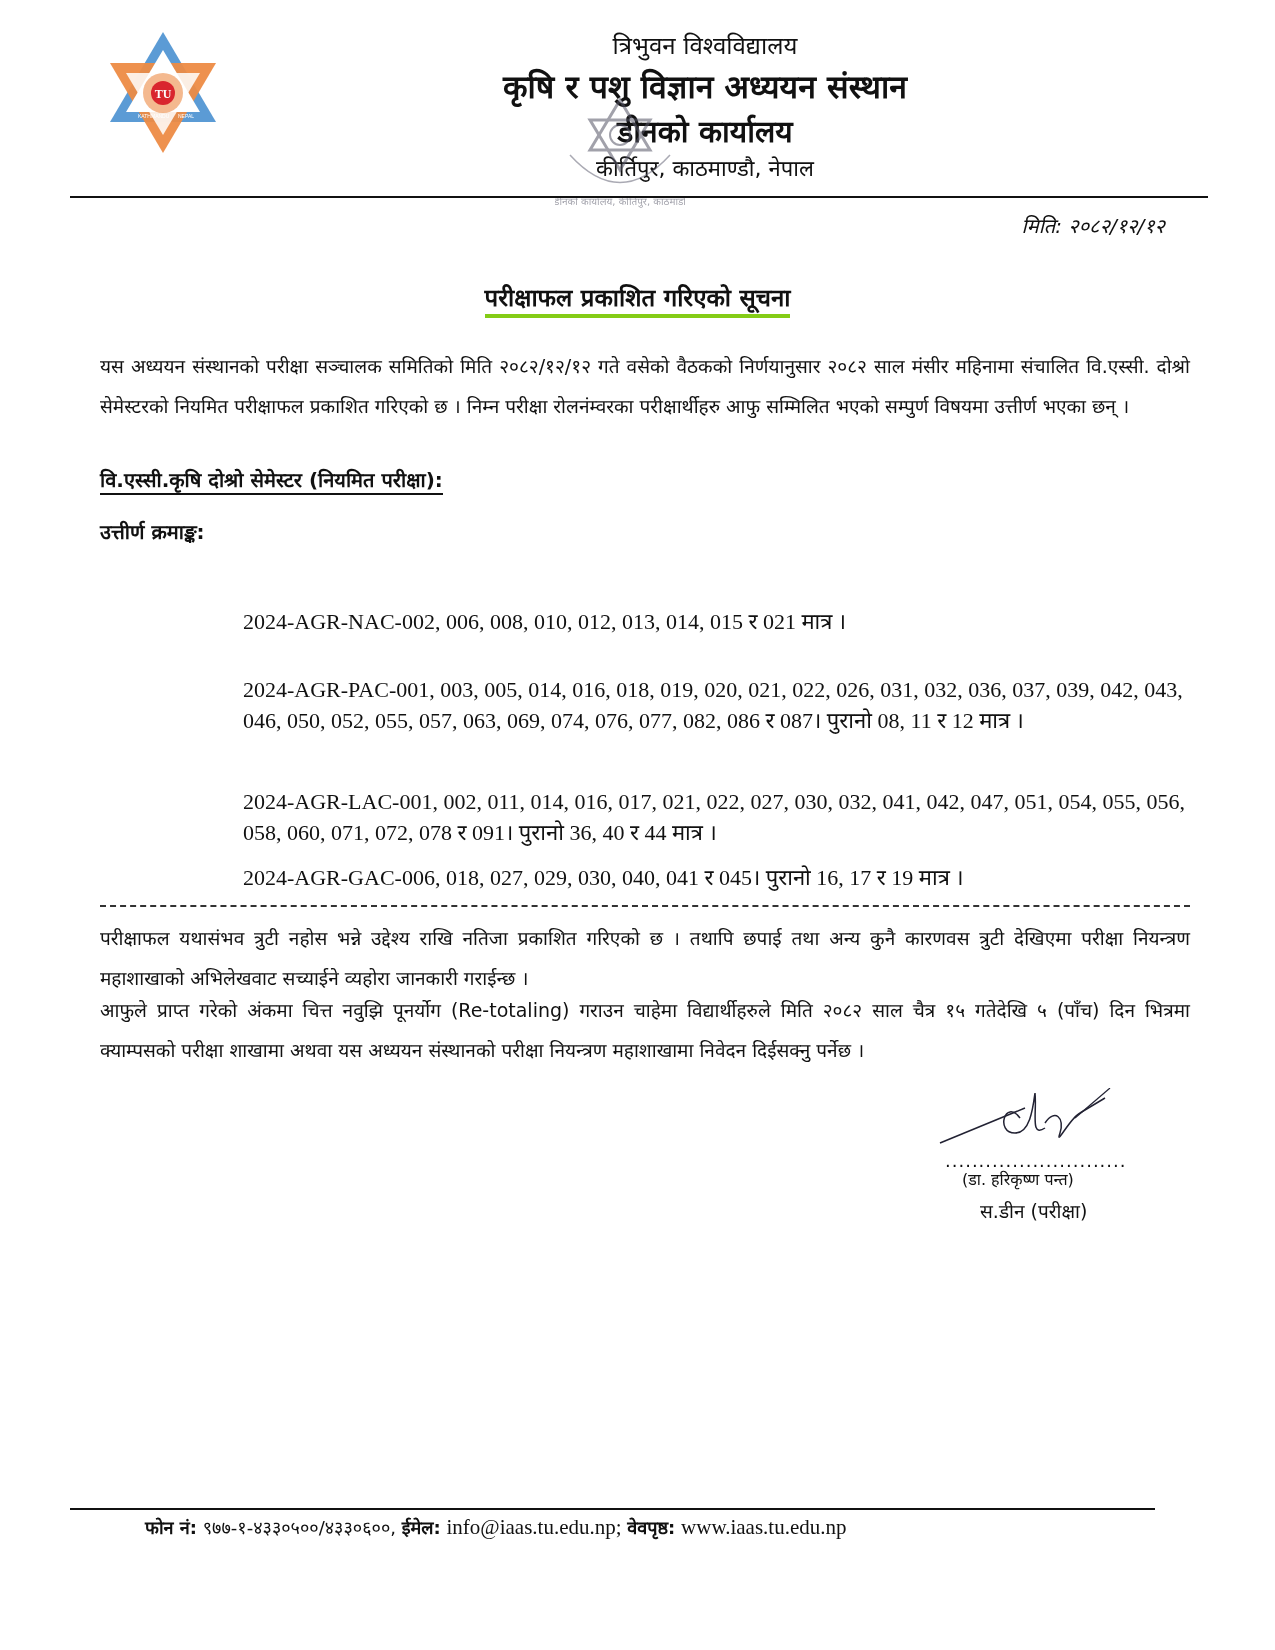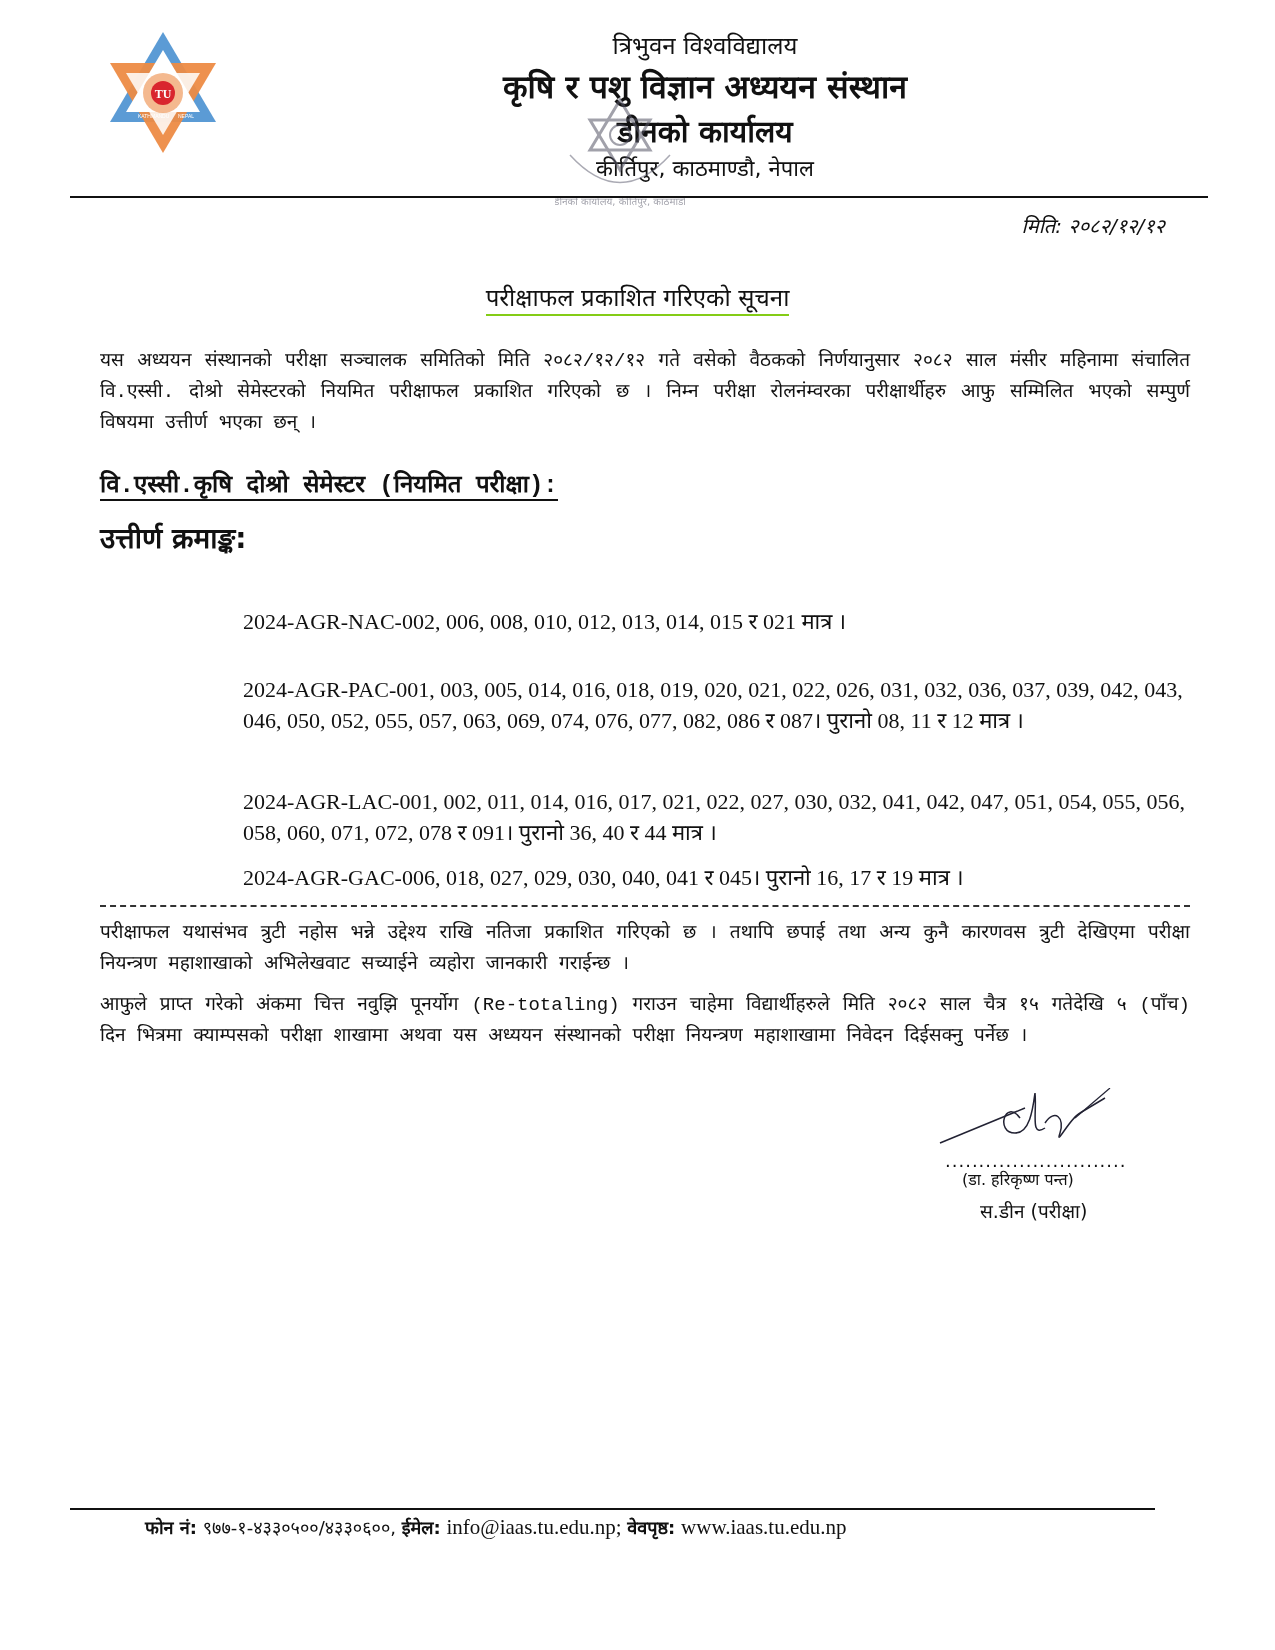--- a/index.html
+++ b/index.html
@@ -9,25 +9,25 @@
   .logo { left: 108px; top: 30px; width: 110px; height: 125px; }
   .hdr { position: absolute; left: 380px; width: 650px; text-align: center; white-space: nowrap; }
   .h-univ { top: 28px; font-size: 24px; }
   .h-inst { top: 64px; font-size: 32px; font-weight: bold; }
   .h-office { top: 110px; font-size: 30px; font-weight: bold; }
   .h-addr { top: 152px; font-size: 22px; }
   .stamp { left: 555px; top: 95px; width: 130px; height: 125px; opacity: 0.55; }
   .rule-top { left: 70px; top: 196px; width: 1138px; height: 0; border-top: 2px solid #111; }
   .date { right: 110px; top: 212px; font-size: 20px; font-style: italic; }
   .title { left: 0; width: 1275px; top: 280px; text-align: center; }
-  .title span { font-size: 24px; font-weight: normal; border-bottom: 2px solid #84cc16; padding-bottom: 2px; }
-  .para { left: 100px; width: 1090px; font-size: 19px; line-height: 31px; text-align: justify; font-family: Liberation Mono, monospace; }
+  .title span { font-size: 24px; font-weight: bold; border-bottom: 4px solid #84cc16; padding-bottom: 2px; }
+  .para { left: 100px; width: 1090px; font-size: 19px; line-height: 40px; text-align: justify; }
   .p1 { top: 346px; }
-  .sec { left: 100px; top: 466px; font-size: 24px; font-weight: bold; border-bottom: 2px solid #111; font-family: Liberation Mono, monospace; }
-  .pass-label { left: 100px; top: 518px; font-size: 28px; font-weight: bold; }
+  .sec { left: 100px; top: 466px; font-size: 20px; font-weight: bold; border-bottom: 2px solid #111; }
+  .pass-label { left: 100px; top: 518px; font-size: 20px; font-weight: bold; }
   .entry { left: 243px; width: 950px; font-family: "Liberation Serif", serif; font-size: 22px; line-height: 31px; }
   .e1 { top: 514px; }
   .e2 { top: 606px; }
   .e3 { top: 674px; }
   .e4 { top: 786px; }
   .e5 { top: 862px; }
   .dash { left: 100px; top: 905px; width: 1090px; height: 0; border-top: 2px dashed #333; }
   .p2 { top: 918px; }
   .p3 { top: 990px; }
   .sign { left: 935px; top: 1088px; width: 200px; height: 75px; }

